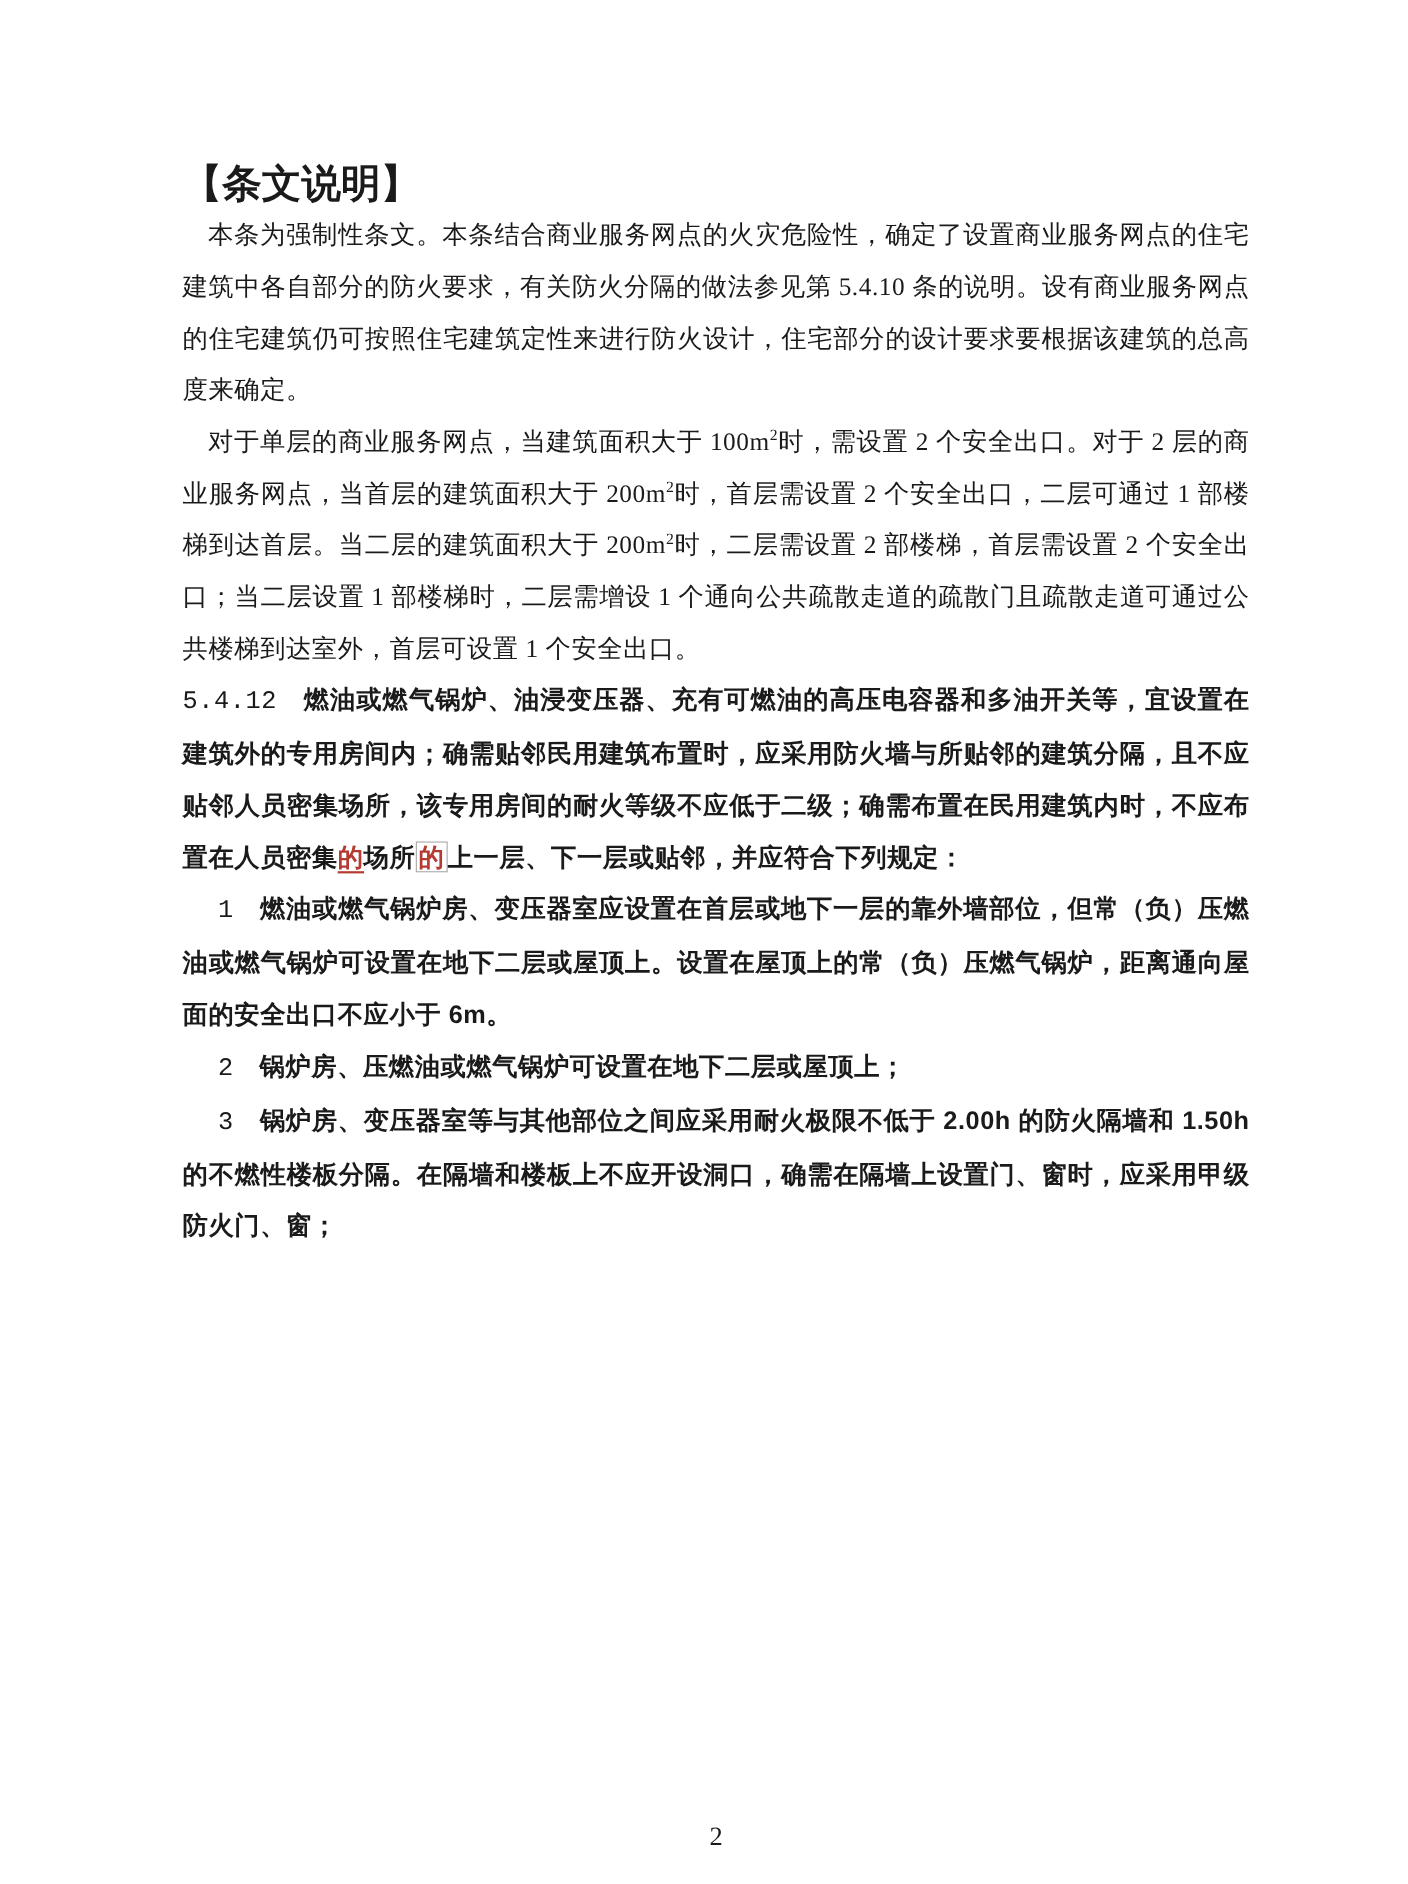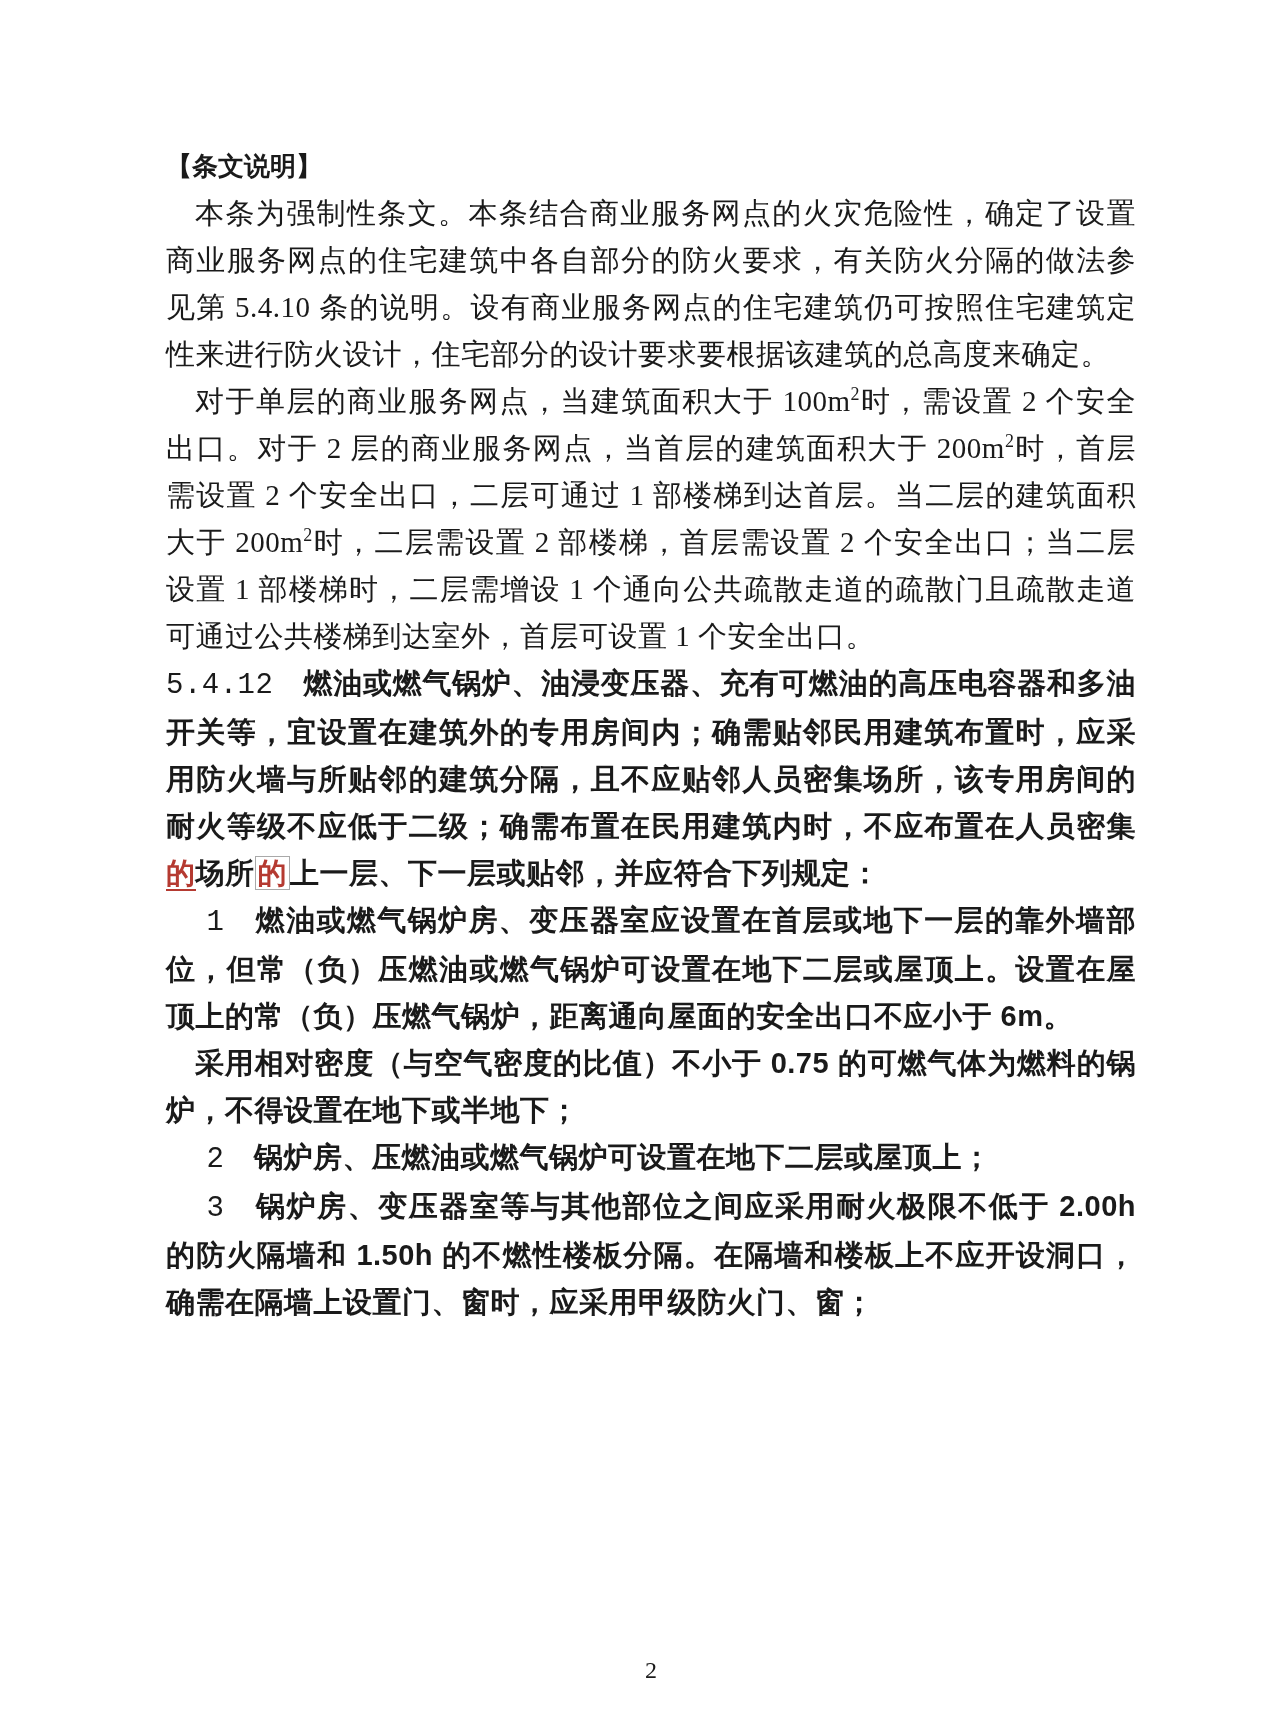--- a/index.html
+++ b/index.html
@@ -14,26 +14,26 @@
   }
   .content {
     position: absolute;
     left: 166px;
     top: 143px;
     width: 970px;
   }
   .doc-heading {
     font-family: "Liberation Sans", "DejaVu Sans", sans-serif;
     font-weight: 700;
-    font-size: 26px;
+    font-size: 36px;
     line-height: 47px;
     text-align: left;
   }
   .para {
-    font-size: 29px;
+    font-size: 23px;
     line-height: 47px;
     margin: 0;
     text-align: justify;
     text-align-last: left;
     letter-spacing: 0.5px;
   }
   .p-song {
     font-family: "Liberation Serif", "DejaVu Serif", serif;
     text-indent: 1em;
   }
@@ -82,21 +82,20 @@
 
     <p class="para p-song"><span>本条为强制性条文。本条结合商业服务网点的火灾危险性，确定了设置商业服务网点的住宅建筑中各自部分的防火要求，有关防火分隔的做法参见第 5.4.10 条的说明。设有商业服务网点的住宅建筑仍可按照住宅建筑定性来进行防火设计，住宅部分的设计要求要根据该建筑的总高度来确定。</span></p>
 
     <p class="para p-song"><span>对于单层的商业服务网点，当建筑面积大于 100m</span><sup>2</sup><span>时，需设置 2 个安全出口。对于 2 层的商业服务网点，当首层的建筑面积大于 200m</span><sup>2</sup><span>时，首层需设置 2 个安全出口，二层可通过 1 部楼梯到达首层。当二层的建筑面积大于 200m</span><sup>2</sup><span>时，二层需设置 2 部楼梯，首层需设置 2 个安全出口；当二层设置 1 部楼梯时，二层需增设 1 个通向公共疏散走道的疏散门且疏散走道可通过公共楼梯到达室外，首层可设置 1 个安全出口。</span></p>
 
 
     <p class="para p-hei p-clause"><span class="seg-num">5.4.12</span><span>　燃油或燃气锅炉、油浸变压器、充有可燃油的高压电容器和多油开关等，宜设置在建筑外的专用房间内；确需贴邻民用建筑布置时，应采用防火墙与所贴邻的建筑分隔，且不应贴邻人员密集场所，该专用房间的耐火等级不应低于二级；确需布置在民用建筑内时，不应布置在人员密集</span><span class="seg-red-underline">的</span><span>场所</span><span class="seg-red-box">的</span><span>上一层、下一层或贴邻，并应符合下列规定：</span></p>
 
     <p class="para p-hei p-item"><span class="seg-num">1</span><span>　燃油或燃气锅炉房、变压器室应设置在首层或地下一层的靠外墙部位，但常（负）压燃油或燃气锅炉可设置在地下二层或屋顶上。设置在屋顶上的常（负）压燃气锅炉，距离通向屋面的安全出口不应小于 6m。</span></p>
 
-    <p class="para p-hei p-hei-indent"><span>采用相对密度（与空气密度的比值）不小于 0.75 的可燃气体为燃料的锅炉，不得设置在地下或半地下；</span></p>
 
     <p class="para p-hei p-item"><span class="seg-num">2</span><span>　锅炉房、压燃油或燃气锅炉可设置在地下二层或屋顶上；</span></p>
 
     <p class="para p-hei p-item"><span class="seg-num">3</span><span>　锅炉房、变压器室等与其他部位之间应采用耐火极限不低于 2.00h 的防火隔墙和 1.50h 的不燃性楼板分隔。在隔墙和楼板上不应开设洞口，确需在隔墙上设置门、窗时，应采用甲级防火门、窗；</span></p>
 
   </div>
 
   <div class="page-number">2</div>
 </div>
 

